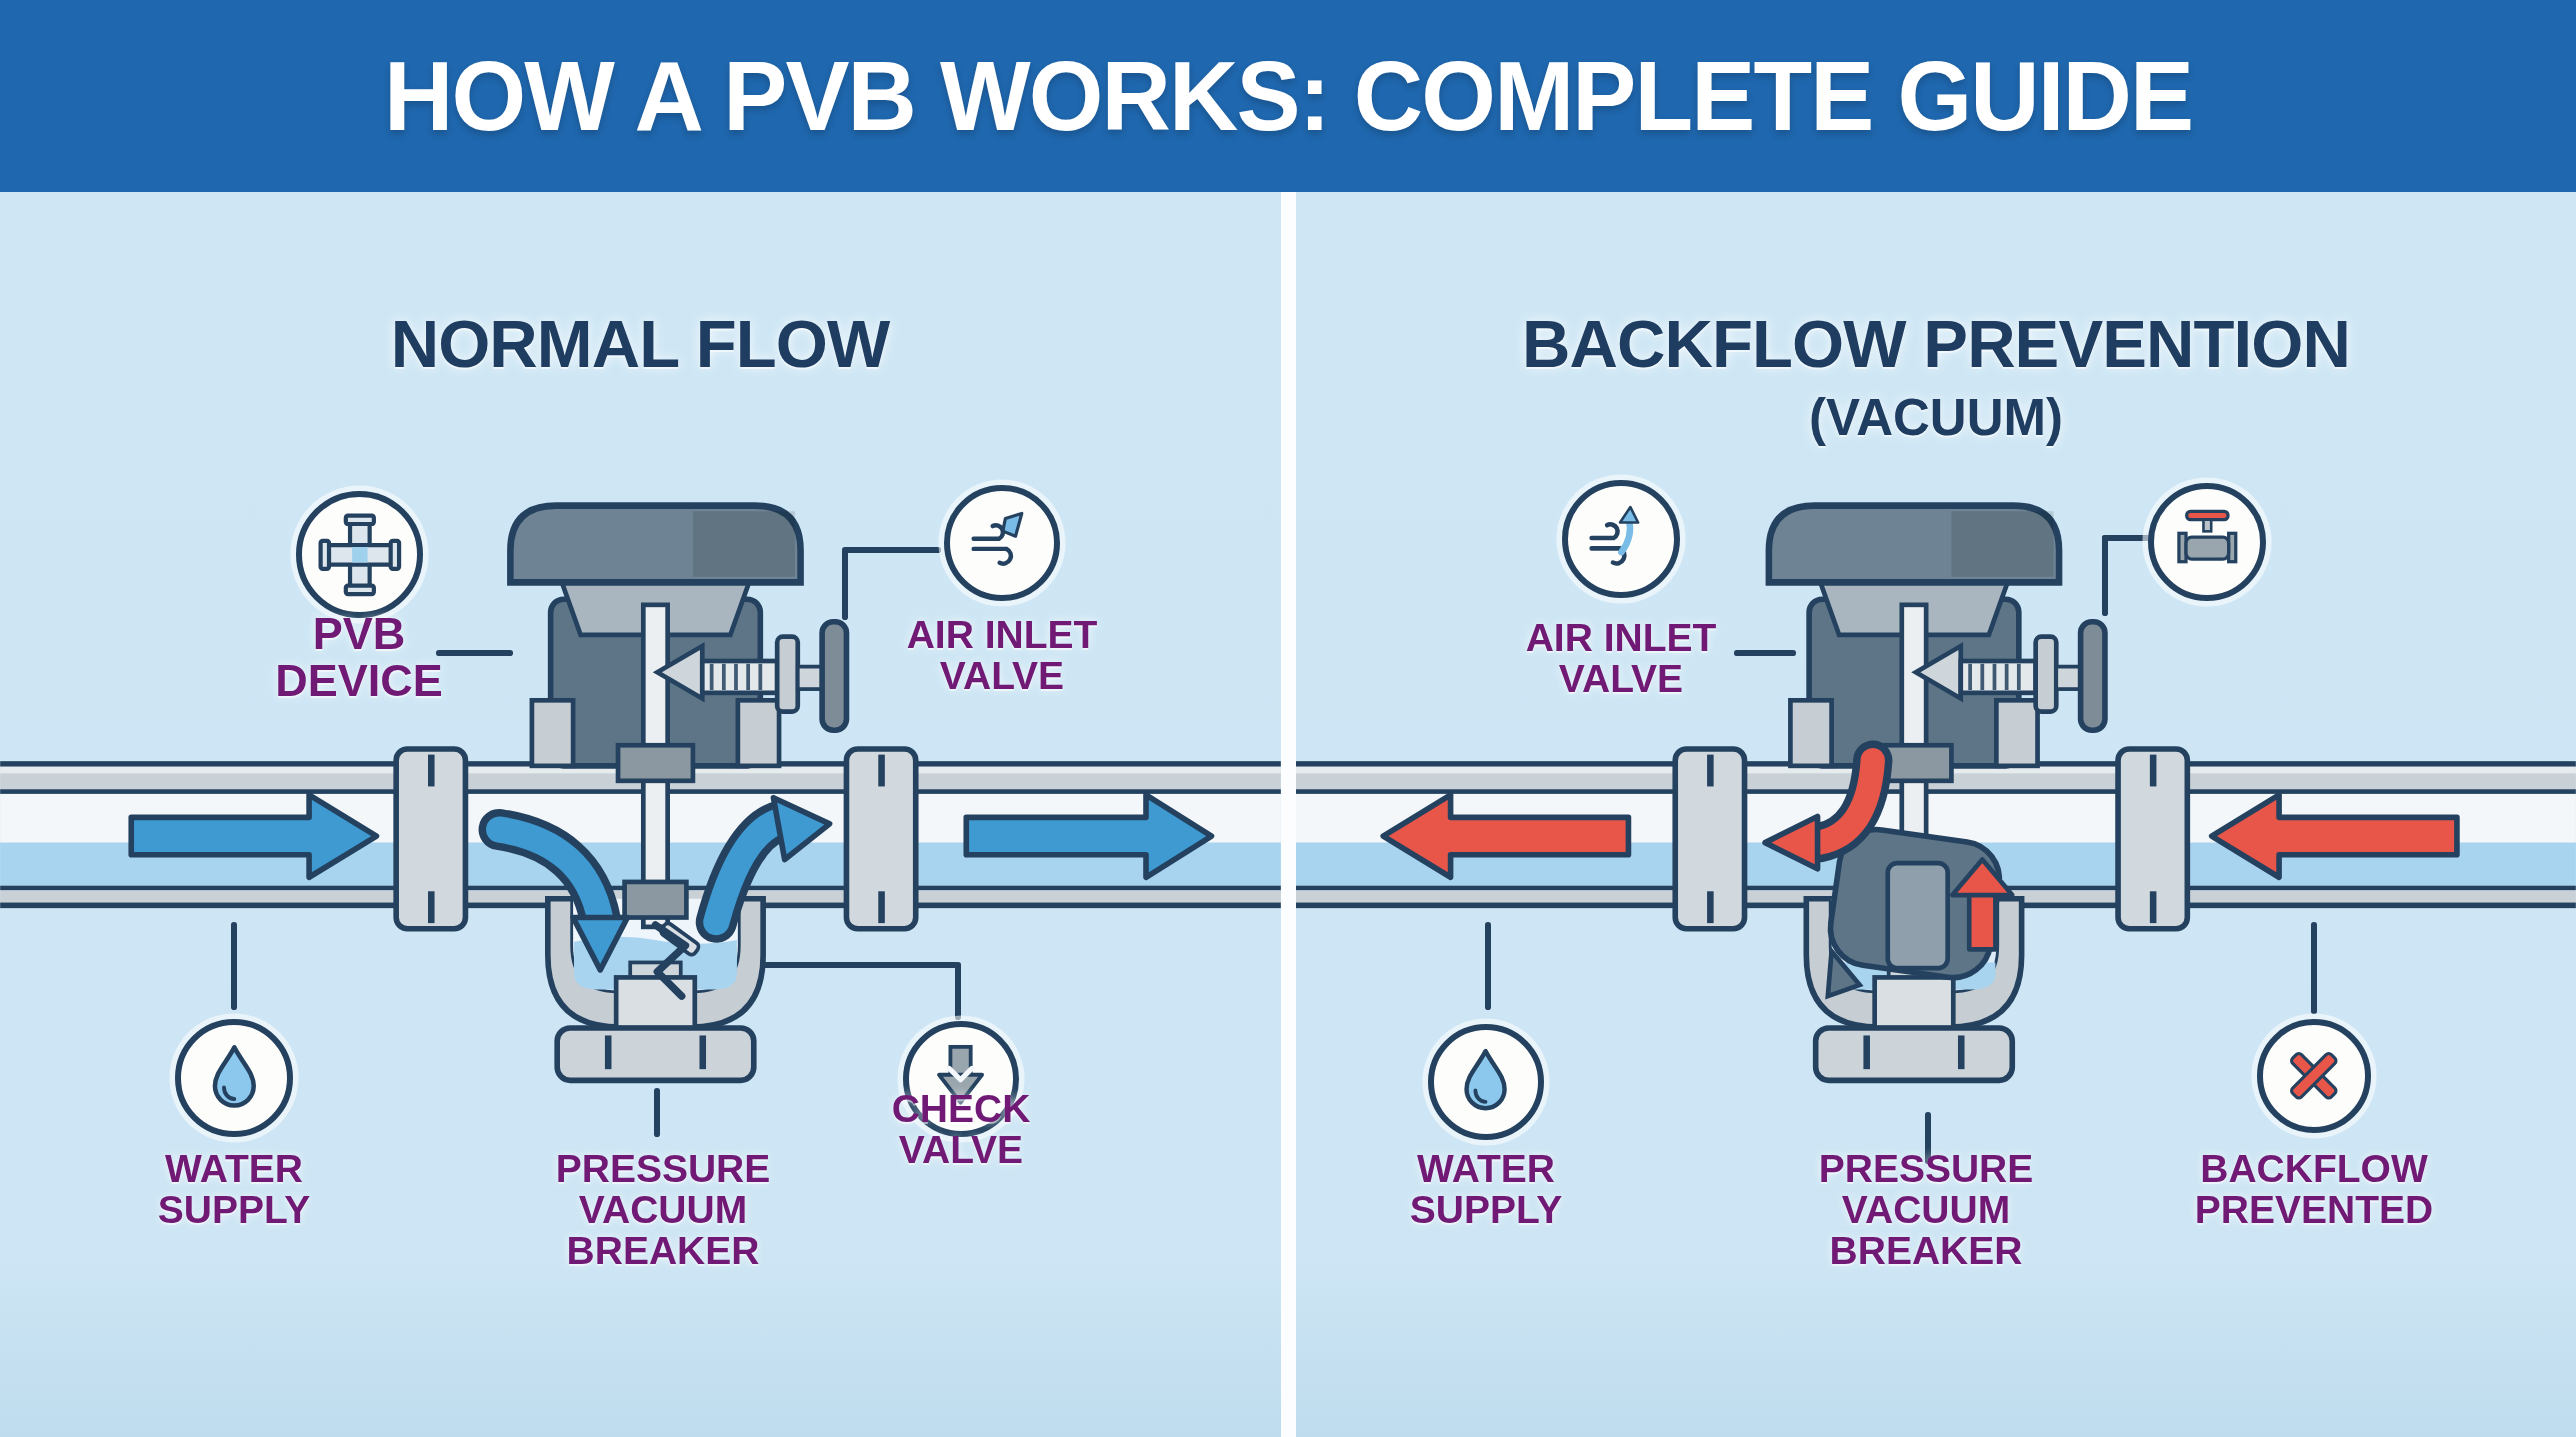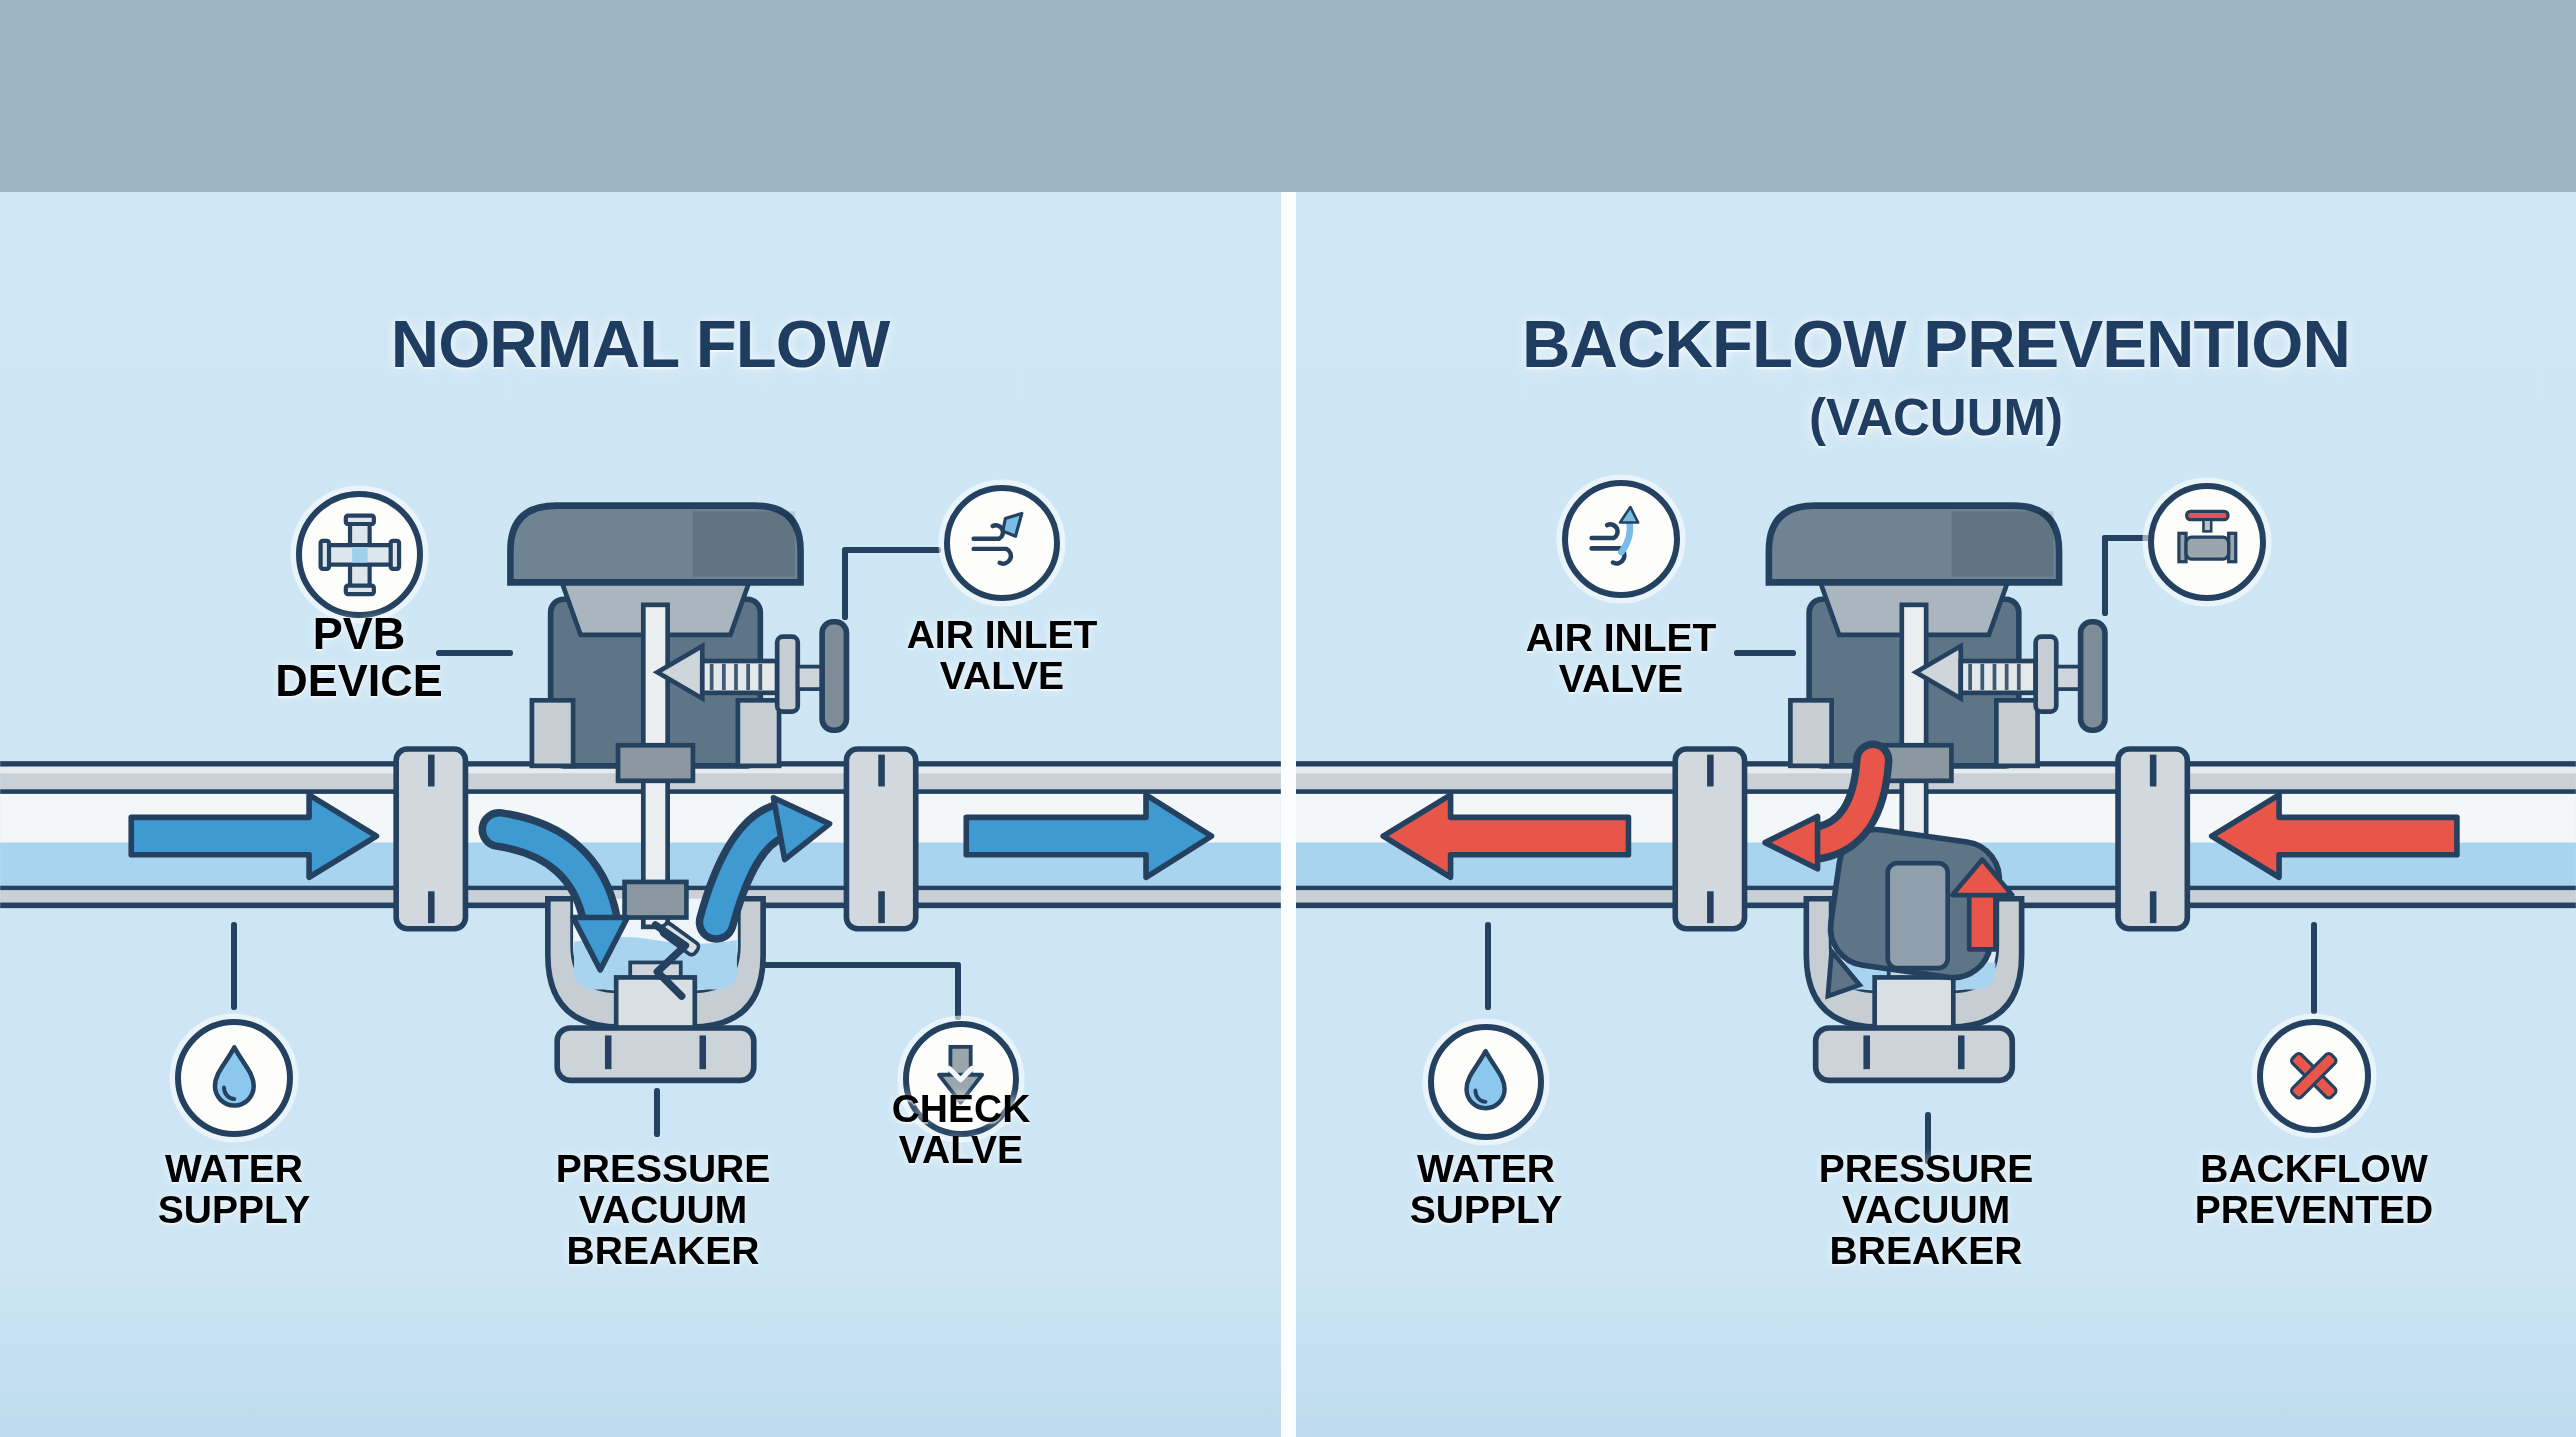--- a/index.html
+++ b/index.html
@@ -16,35 +16,38 @@
            text-align:center;white-space:nowrap;z-index:22;
            text-shadow:0 1.9px 0 rgba(255,255,255,.55),0 0 11.2px rgba(255,255,255,.8);}
   .heading .h1{font-size:67px;letter-spacing:-0.9px;margin-top:30px;}
   .heading .h2{font-size:51px;margin-top:5.6px;}
   svg.diagram{position:absolute;z-index:10;}
   .conn{position:absolute;background:#24425f;border-radius:2.8px;z-index:24;}
   .circle{position:absolute;background:#fdfdfc;border:6.6px solid #24425f;border-radius:50%;
           box-sizing:border-box;display:flex;align-items:center;justify-content:center;z-index:26;
           box-shadow:0 0 0 5.6px rgba(255,255,255,.55);}
   .circle svg{width:78%;height:78%;}
-  .lbl{position:absolute;transform:translateX(-50%);color:#000000;font-weight:700;text-align:center;
+  .lbl{position:absolute;transform:translateX(-50%);color:#701a75;font-weight:700;text-align:center;
        z-index:26;white-space:nowrap;
        text-shadow:0 1.9px 0 rgba(255,255,255,.5),0 0 9.4px rgba(255,255,255,.75);}
   .lbl div{font-size:39px;line-height:41px;letter-spacing:0px;}
   .lbl.big div{font-size:45px;line-height:47px;}
 </style>
 </head>
 <body>
 
 <div id="stage">
 
   <div class="panel" style="left:0;"></div>
   <div class="panel" style="left:1295px;"></div>
   <div class="divider"></div>
 
+  <div id="header" style="background: rgb(31, 103, 174);">
+    <div class="title" style="color: rgb(255, 255, 255);">HOW A PVB WORKS: COMPLETE GUIDE</div>
+  </div>
 
   <div class="heading" style="left:640px;top:275px;">
     <div class="h1">NORMAL FLOW</div>
   </div>
   <div class="heading" style="left:1936px;top:275px;">
     <div class="h1">BACKFLOW PREVENTION</div>
     <div class="h2">(VACUUM)</div>
   </div>
 
   <svg class="diagram" style="left:0;top:192px;width:1281px;height:1246px;" viewBox="0 205 1368 1331">

